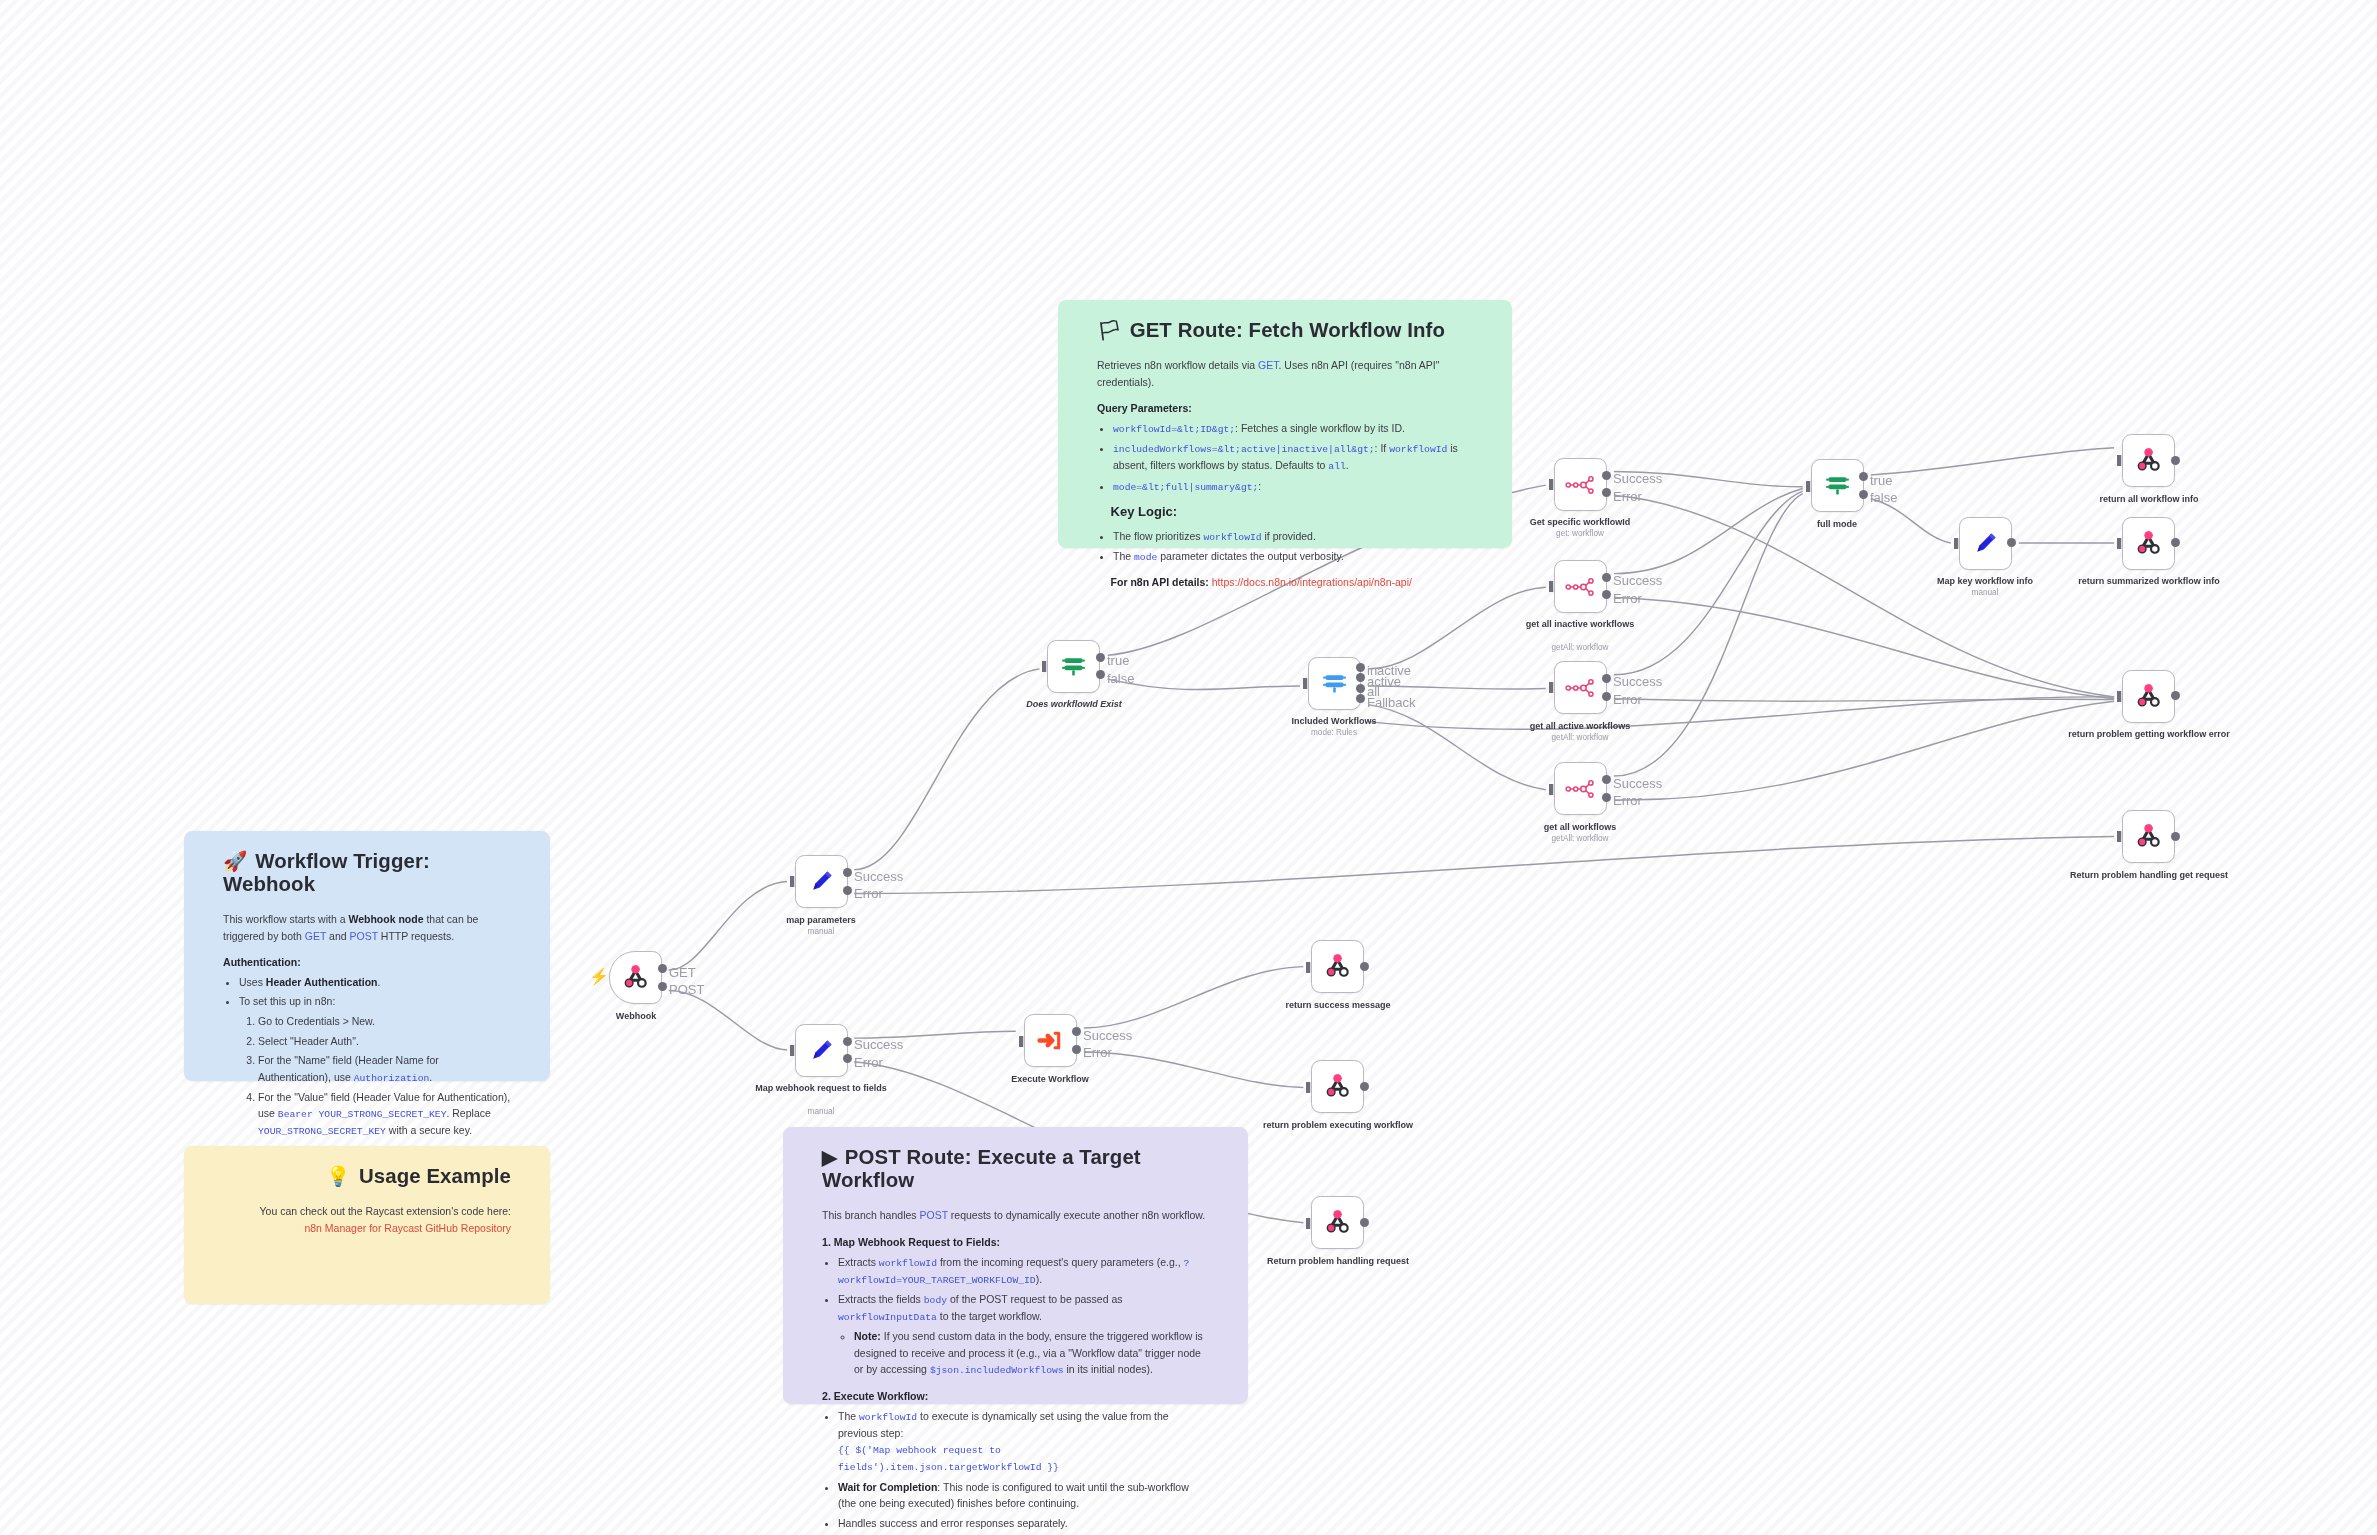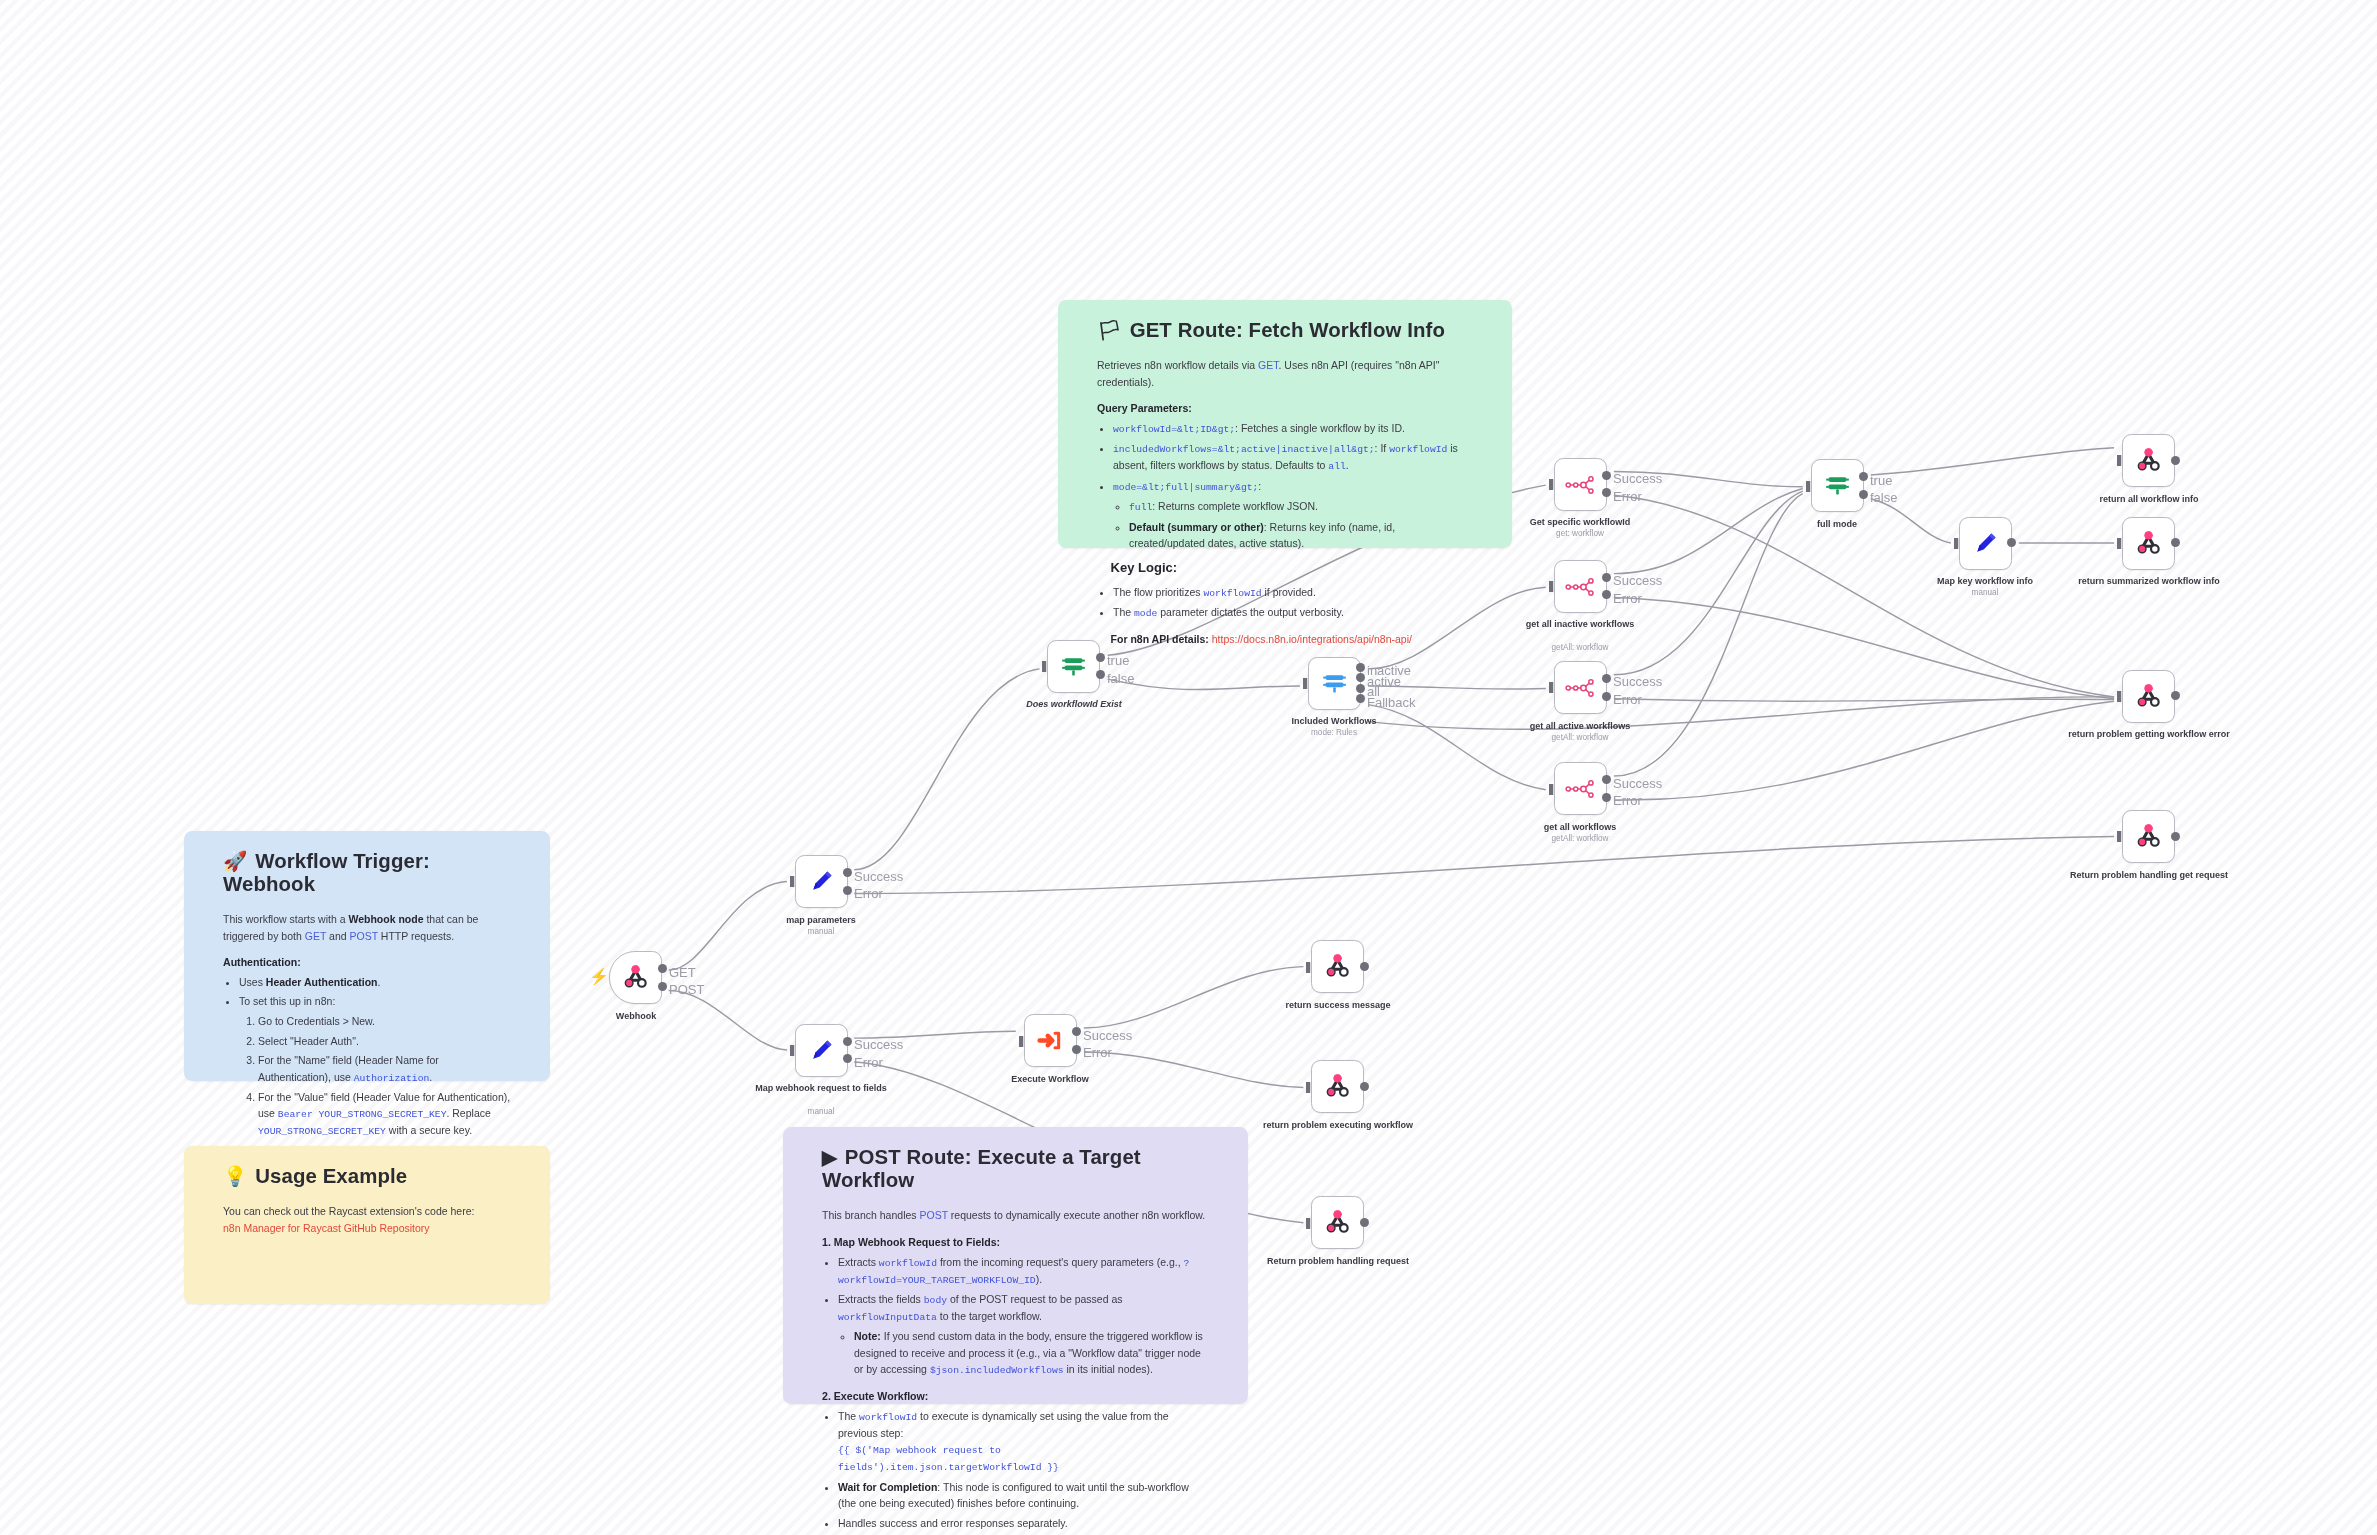--- a/index.html
+++ b/index.html
@@ -29,21 +29,21 @@
   .sticky b,.sticky strong{font-weight:700;color:#24242c;}
   .sticky code{font-family:"Liberation Mono",monospace;font-size:9.7px;color:#3f51d9;}
   .sticky a{color:#4b5bd7;text-decoration:none;}
   .sticky a.red{color:#e0483a;}
   .sticky .sec{font-weight:700;color:#24242c;margin:12px 0 6px 0;font-size:10.6px;}
   .sticky .keylogic{font-weight:700;color:#24242c;margin:5.1px 0 8.5px 13.6px;font-size:13px;}
   .sticky .tail{font-style:italic;color:#55555f;}
 
   #note-get{left:1058px;top:300px;width:454px;height:248px;background:#c9f2dc;}
   #note-webhook{left:184px;top:831px;width:366px;height:250px;background:#d3e4f7;}
-  #note-usage{left:184px;top:1146px;width:366px;height:158px;background:#fbefc5;}
+  #note-usage{left:184px;top:1146px;width:366px;height:158px;background:#fbefc5;text-align:right;}
   #note-post{left:783px;top:1127px;width:465px;height:277px;background:#e0dcf3;}
 
   
   .node{position:absolute;width:53px;height:53px;background:#fff;border:1.4px solid #b9b9c2;
         border-radius:9.4px;box-sizing:border-box;display:flex;align-items:center;justify-content:center;
         box-shadow:0 0.9px 1.7px rgba(0,0,0,.05);}
   .node.trigger{border-top-left-radius:26px;border-bottom-left-radius:26px;}
   .node .glyph{width:29px;height:29px;display:block;}
   .nlabel{position:absolute;width:162px;text-align:center;font-size:9px;font-weight:700;
           color:#3a3a44;line-height:1.25;}
@@ -120,24 +120,20 @@
       <span class="emo">🏳</span><span>GET Route: Fetch Workflow Info</span>
     </h2>
     <p>
       <span>Retrieves n8n workflow details via </span><a href="#">GET</a><span>. Uses n8n API (requires "n8n API" credentials).</span>
     </p>
     <div class="sec">Query Parameters:</div>
     <ul>
       <li><code>workflowId=&amp;lt;ID&amp;gt;</code><span>: Fetches a single workflow by its ID.</span></li>
       <li><code>includedWorkflows=&amp;lt;active|inactive|all&amp;gt;</code><span>: If </span><code>workflowId</code><span> is absent, filters workflows by status. Defaults to </span><code>all</code><span>.</span></li>
       <li><code>mode=&amp;lt;full|summary&amp;gt;</code><span>:</span>
-        <ul>
-          <li><code>full</code><span>: Returns complete workflow JSON.</span></li>
-          <li><b>Default (summary or other)</b><span>: Returns key info (name, id, created/updated dates, active status).</span></li>
-        </ul>
       </li>
     </ul>
     <div class="keylogic">Key Logic:</div>
     <ul>
       <li><span>The flow prioritizes </span><code>workflowId</code><span> if provided.</span></li>
       <li><span>The </span><code>mode</code><span> parameter dictates the output verbosity.</span></li>
     </ul>
     <p style="margin-left:13.6px">
       <b>For n8n API details: </b><a class="red" href="#">https://docs.n8n.io/integrations/api/n8n-api/</a>
     </p>

